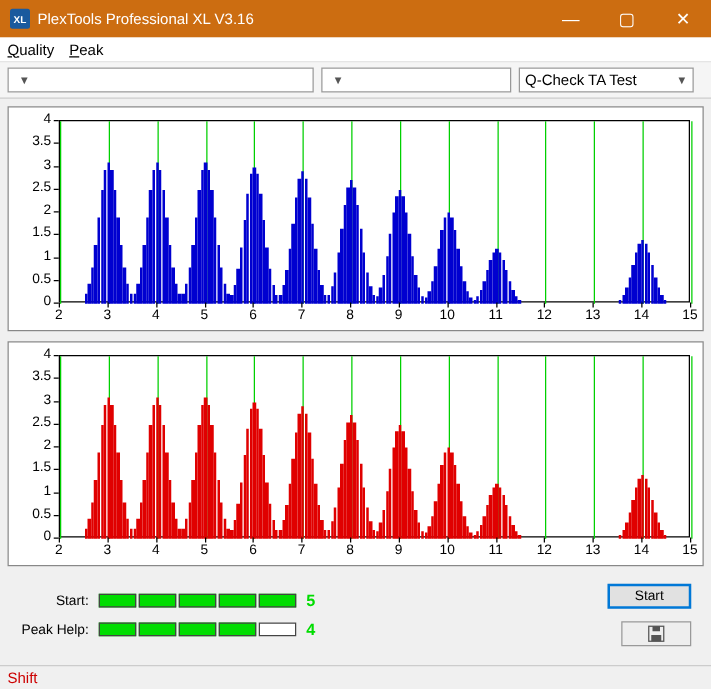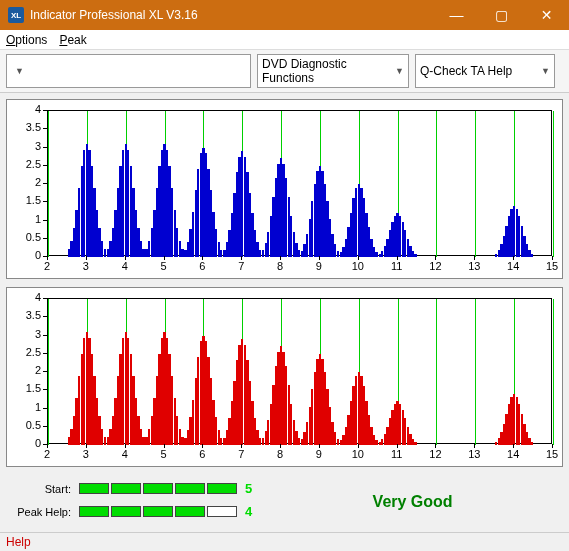--- a/index.html
+++ b/index.html
@@ -38,43 +38,42 @@
 .ta-val { color: green; font-weight: bold; font-size: 16px; margin-top: 4px; }
 .btn { border: 2px solid #0078d7; background: #e1e1e1; padding: 2px 20px; font-size: 11px; margin-bottom: 6px; }
 .iconbtn { border: 1px solid #999; background: #eee; width: 56px; height: 20px; display: flex; align-items: center; justify-content: center; }
 .statusbar { position: absolute; bottom: 0; left: 0; right: 0; background: #f0f0f0; border-top: 1px solid #ccc; padding: 2px 6px; color: #c00; font-size: 11px; }
 </style>
 </head>
 <body>
 
 <div class="titlebar">
   <div class="icon">XL</div>
-  <div class="title">Indicator Professional XL V3.16</div>
+  <div class="title">PlexTools Professional XL V3.16</div>
   <div class="winbtns">
     <div class="winbtn">―</div>
     <div class="winbtn">▢</div>
     <div class="winbtn">✕</div>
   </div>
 </div>
 
 <div class="menubar">
-  <span>Options</span>
+  <span>Quality</span>
   <span>Peak</span>
 </div>
 
 <div class="toolbar">
   <div class="combo" id="dev">
       <span class="arrow">▼</span>
   </div>
   <div class="combo" id="func">
-    <span>DVD Diagnostic Functions</span>
       <span class="arrow">▼</span>
   </div>
   <div class="combo" id="test">
-    <span>Q-Check TA Help</span>
+    <span>Q-Check TA Test</span>
       <span class="arrow">▼</span>
   </div>
 </div>
 
 <div class="content">
   <div class="chart" id="chart0" style="height:180px;">
       <div class="plot" style="left: 40px; top: 10px; width: 505px; height: 146px;">
         <div class="grid" style="left: 0px; top: 0px; height: 146px;"></div>
         <div class="grid" style="left: 38.8462px; top: 0px; height: 146px;"></div>
         <div class="grid" style="left: 77.6923px; top: 0px; height: 146px;"></div>
@@ -521,20 +520,29 @@
             <div class="seg on"></div>
             <div class="seg on"></div>
             <div class="seg on"></div>
             <div class="seg on"></div>
             <div class="seg off"></div>
           </div>
         <div class="metric-val">4</div>
       </div>
     </div>
     <div class="ta-col">
-      <div class="ta-val">Very Good</div>
+    </div>
+    <div style="display:flex;flex-direction:column;align-items:flex-end;gap:4px;">
+      <button class="btn">Start</button>
+      <div class="iconbtn">
+        <svg width="14" height="14" viewBox="0 0 14 14">
+            <rect x="1" y="1" width="12" height="12" fill="none" stroke="#555"></rect>
+            <rect x="4" y="1" width="6" height="4" fill="#555"></rect>
+            <rect x="3" y="8" width="8" height="5" fill="#555"></rect>
+          </svg>
+      </div>
     </div>
   </div>
 </div>
 
 <div class="statusbar">
-  <span>Help</span>
+  <span>Shift</span>
 </div>
 
 </body></html>

